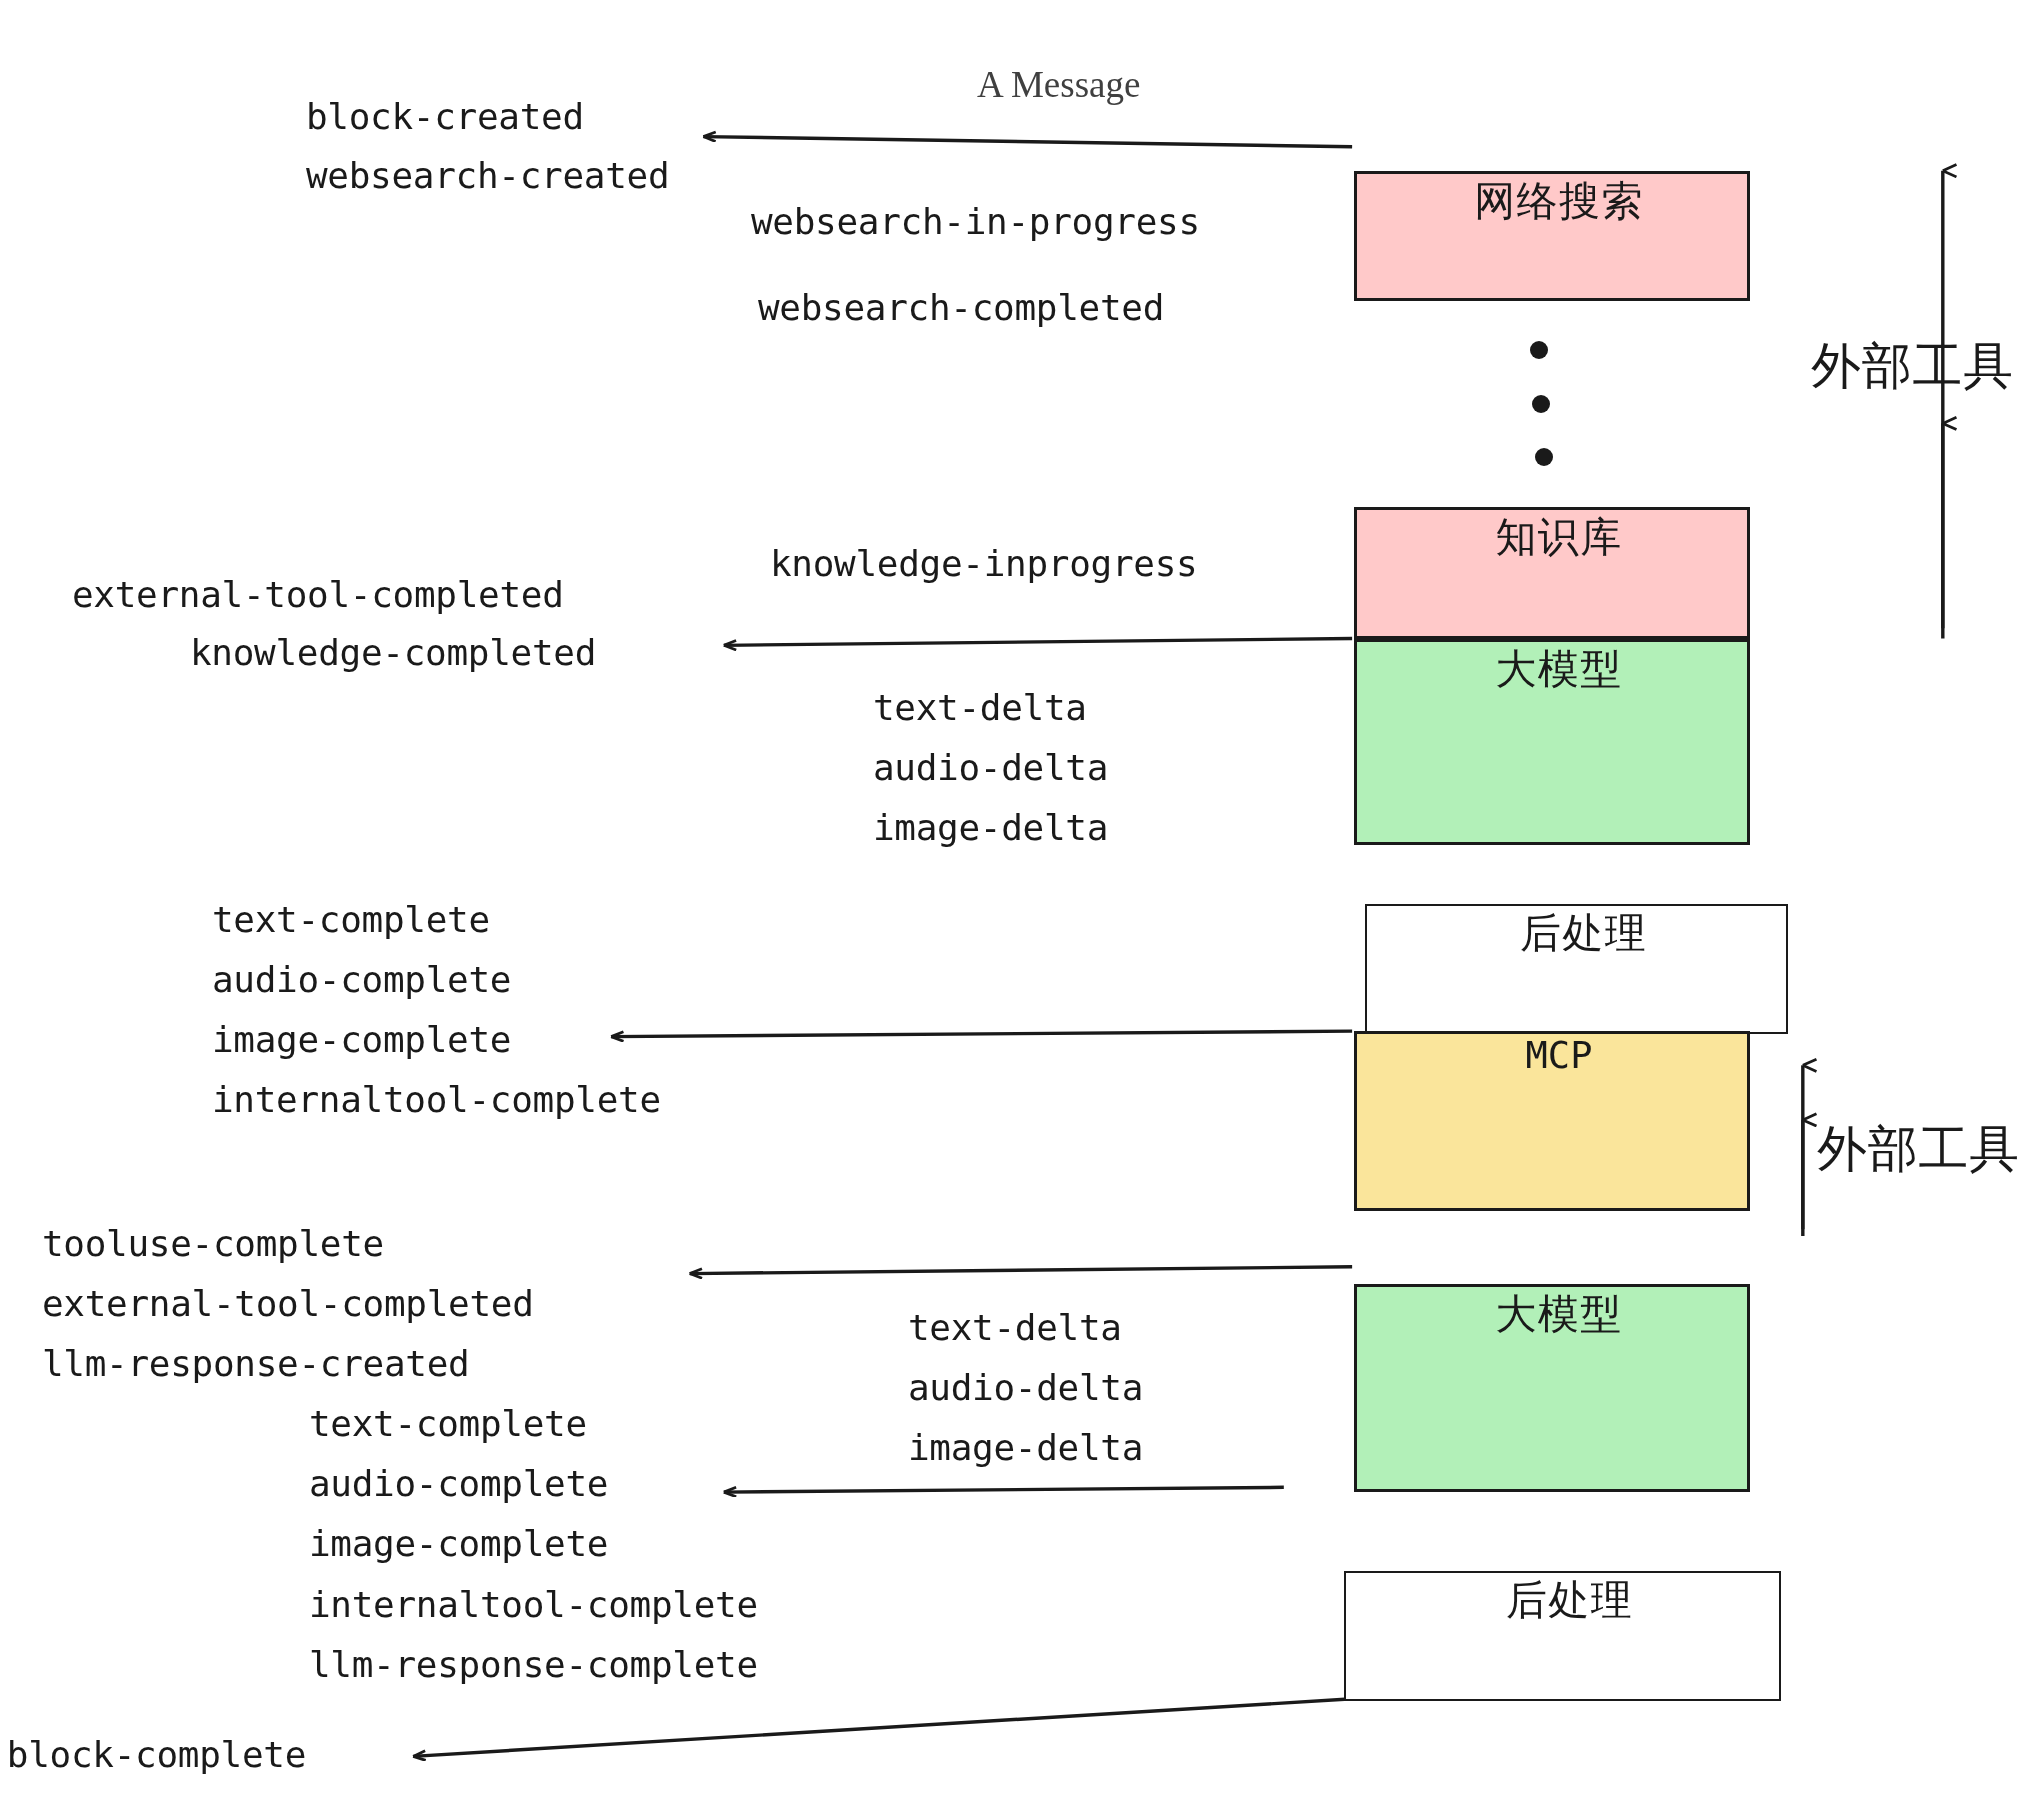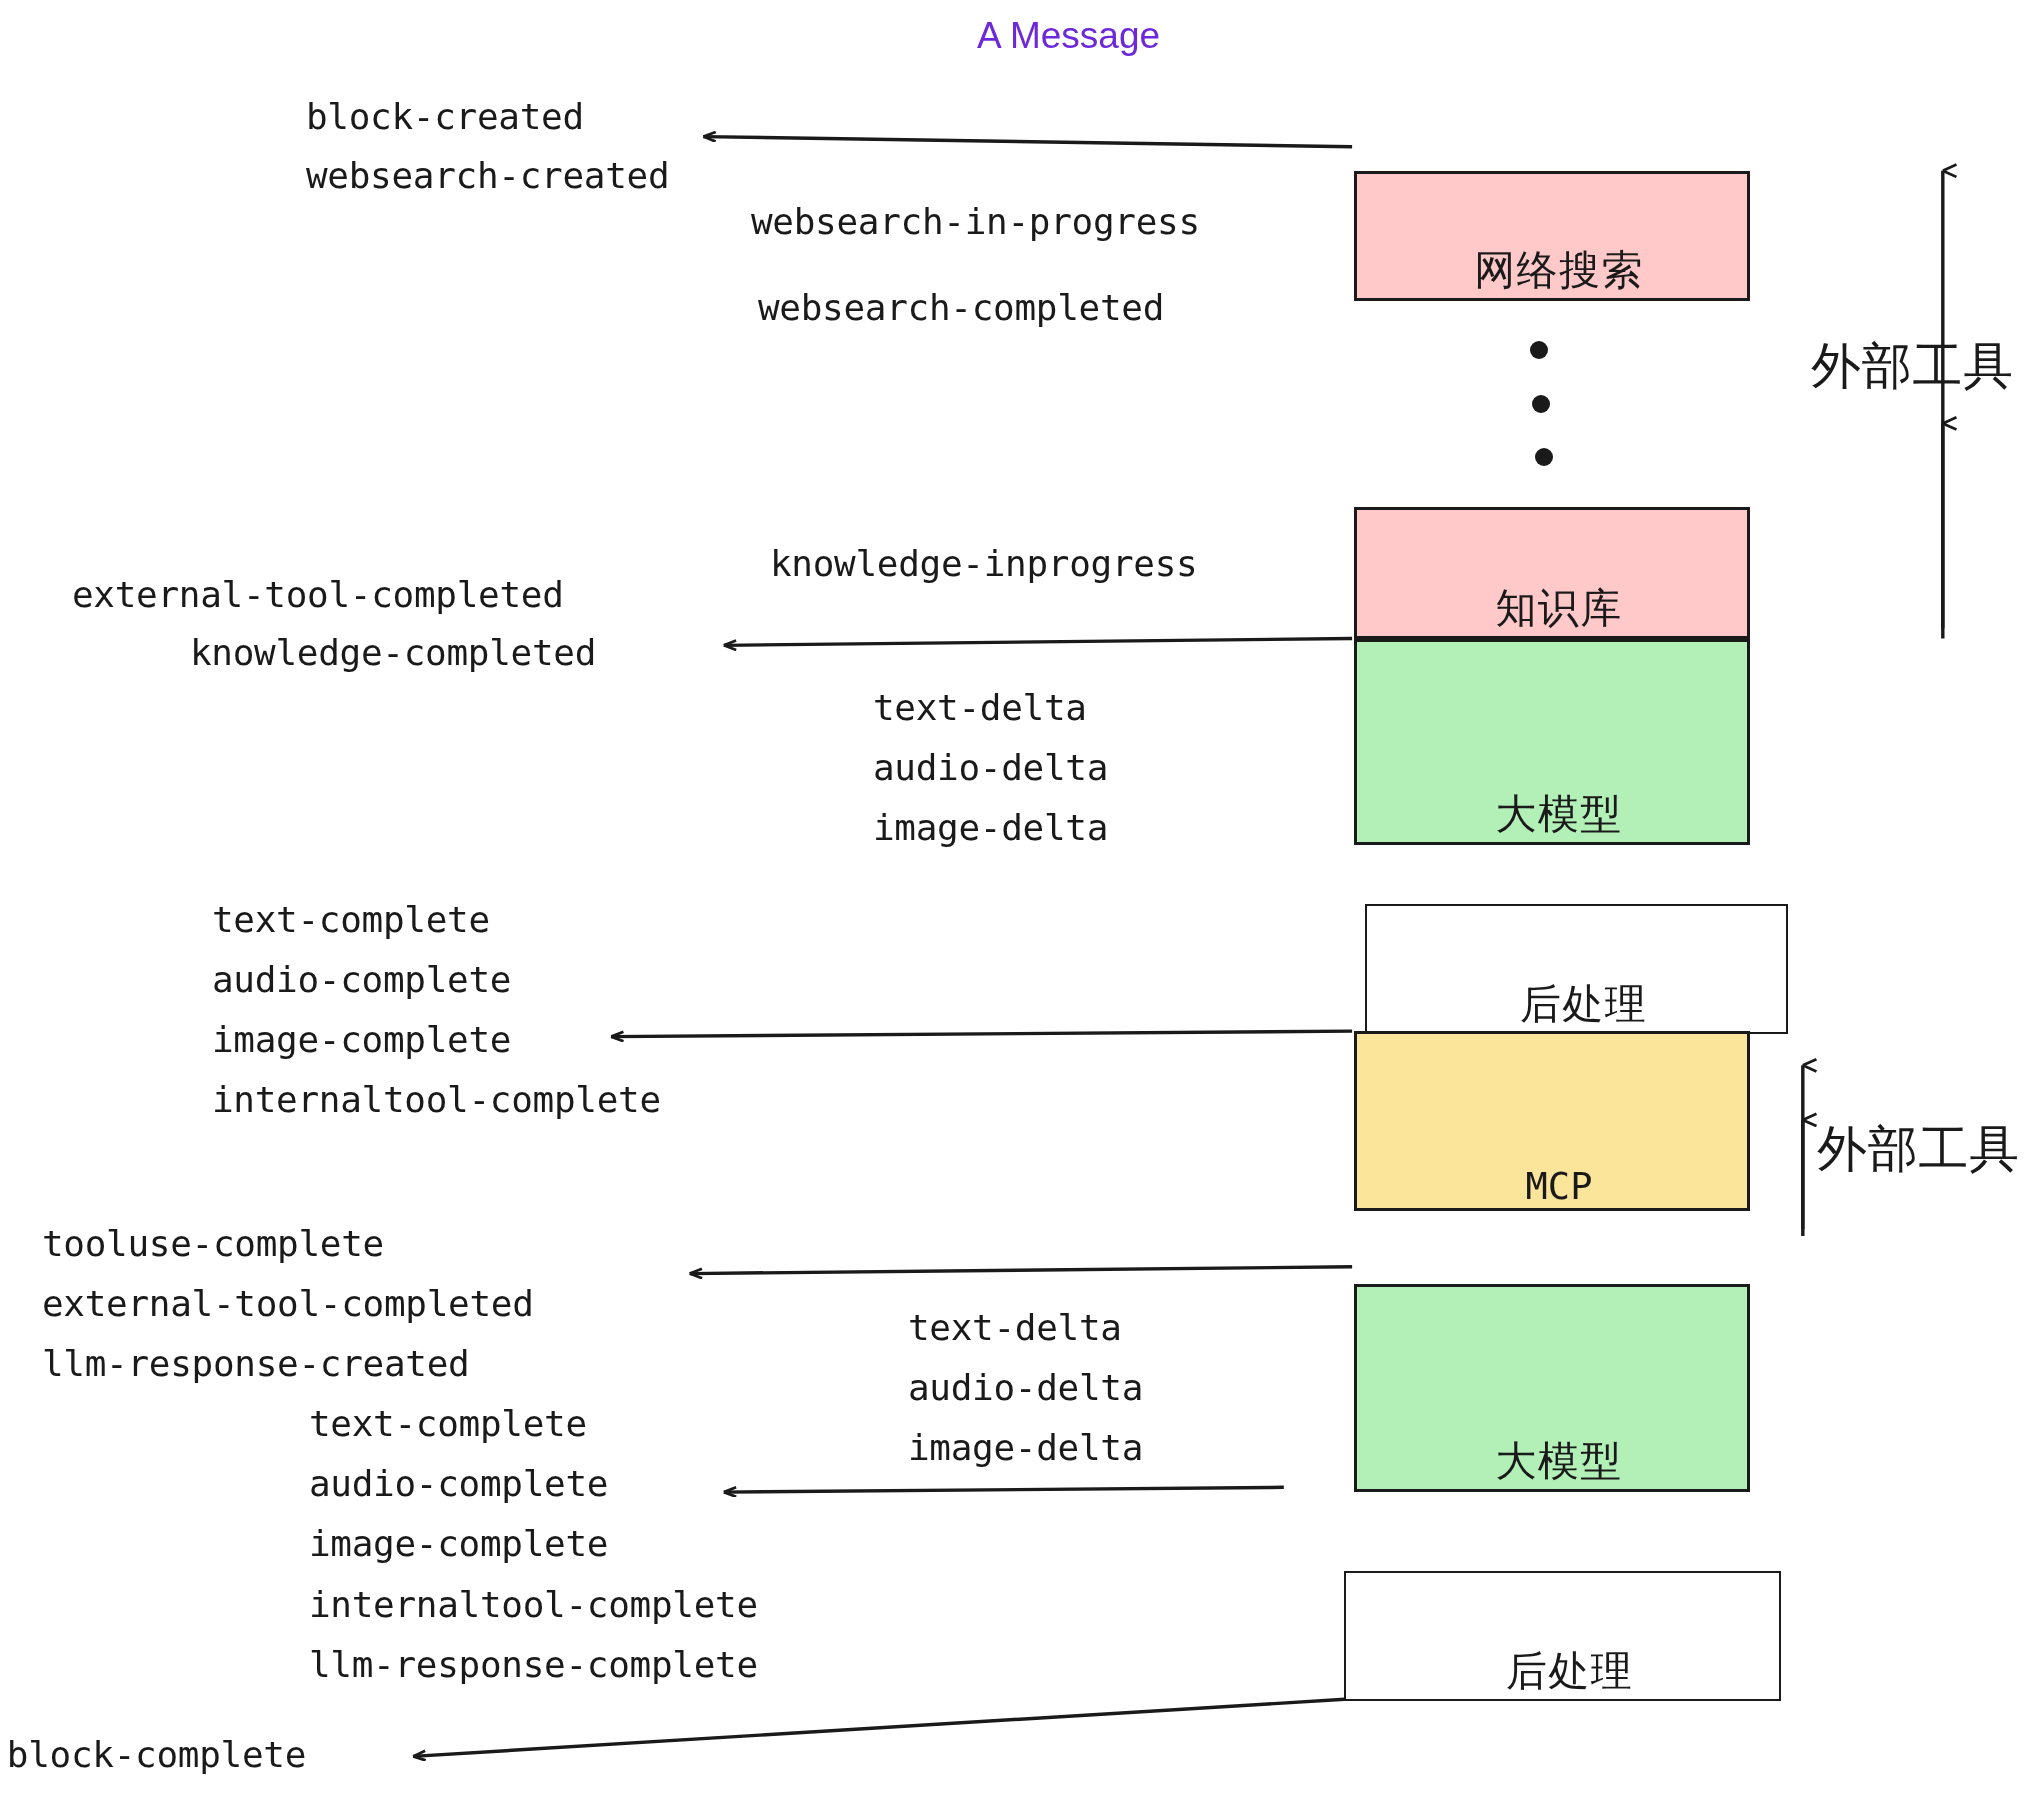--- a/index.html
+++ b/index.html
@@ -19,31 +19,32 @@
     position: absolute;
     font-family: "DejaVu Sans Mono", "Liberation Mono", monospace;
     font-size: 36px;
     line-height: 1.0;
     color: #1a1a1a;
     white-space: nowrap;
     letter-spacing: -0.3px;
   }
   .title {
     position: absolute;
-    font-family: Liberation Sans, sans-serif;
+    font-family: Liberation Serif, serif;
     font-size: 37px;
-    color: #6d28d9;
+    color: #404040;
     white-space: nowrap;
+    margin-top: 48px;
   }
   .box {
     position: absolute;
     box-sizing: border-box;
     border: 3.4px solid #1a1a1a;
     display: flex;
-    align-items: flex-end;
+    align-items: flex-start;
     justify-content: center;
     font-family: "DejaVu Sans", "Liberation Sans", sans-serif;
     font-size: 41px;
     color: #1a1a1a;
     letter-spacing: 1.4px;
     padding-left: 14px;
   }
   .box.thin { border-width: 2.7px; }
   .box.mono {
     font-family: "DejaVu Sans Mono", "Liberation Mono", monospace;

